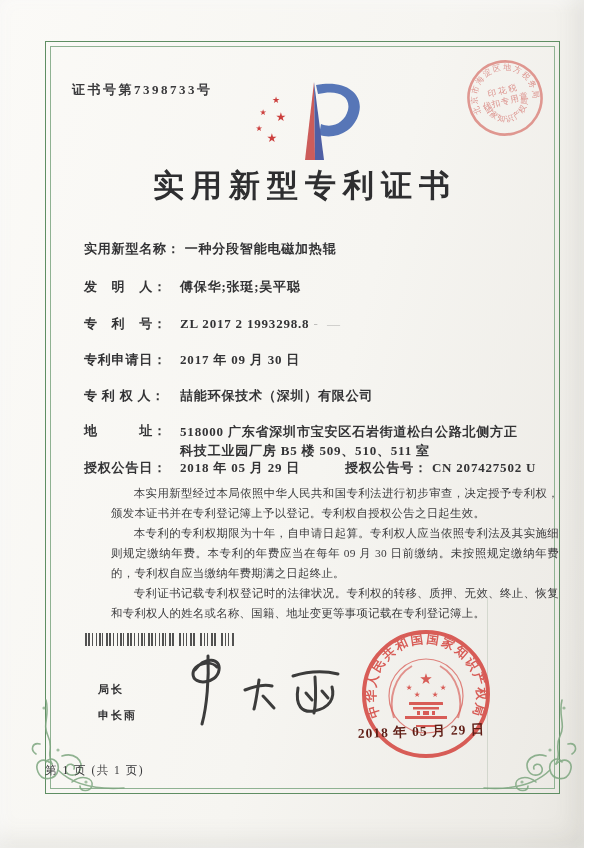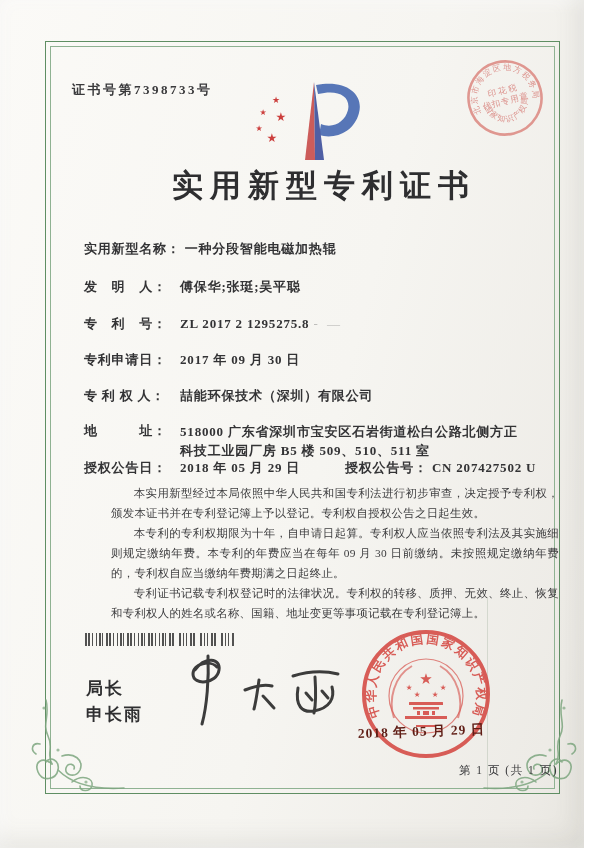--- a/index.html
+++ b/index.html
@@ -8,38 +8,38 @@
     background:linear-gradient(105deg,#fbfaf7 0%,#f6f5f1 55%,#edebe6 92%,#e7e5df 100%);
     box-shadow:inset -8px -10px 22px rgba(100,98,90,.10), inset 4px 4px 14px rgba(255,255,255,.6);}
   .abs{position:absolute;}
   
   .frame-outer{left:45px;top:41px;width:513px;height:751px;border:1.3px solid #5f8e63;}
   .frame-inner{left:4px;top:4px;right:4px;bottom:4px;border:1px solid #8fb292;position:absolute;}
   .crease{left:487px;top:598px;width:1px;height:192px;background:rgba(100,130,100,.20);}
   
   .cert-no{left:72px;top:81px;font-size:13px;color:#3a3a3c;letter-spacing:2.5px;font-weight:bold;}
   .title{left:45px;top:165px;width:513px;text-align:center;font-size:31px;letter-spacing:7px;
-    color:#2e2e30;text-indent:7px;font-weight:bold;padding-left:19px;}
+    color:#2e2e30;text-indent:7px;font-weight:bold;}
   
   .row{left:84px;font-size:13px;color:#333335;letter-spacing:.8px;white-space:nowrap;}
   .row .lbl{font-weight:bold;display:inline-block;min-width:92px;}
   .row .val{font-weight:bold;}
   .val-pre{white-space:pre-line;display:inline-block;vertical-align:top;line-height:19px;}
   .artifact{opacity:.30;font-weight:normal;letter-spacing:3px;}
   .grant-right{left:345px;top:459px;font-size:13px;color:#333335;letter-spacing:.8px;font-weight:bold;}
   
   .body-text{left:84px;top:483px;width:448px;font-size:11.4px;line-height:20px;
     color:#3c3c3e;text-align:justify;letter-spacing:.3px;margin-left:27px;}
   .body-text p{margin:0;text-indent:2em;}
   
   .barcode{left:85px;top:633px;width:150px;height:13px;opacity:.82;
     background:repeating-linear-gradient(90deg,#2e2e2e 0 1.5px,transparent 1.5px 3px,#2e2e2e 3px 5px,transparent 5px 6.5px,#2e2e2e 6.5px 7.5px,transparent 7.5px 10.5px);}
   
-  .signoff{left:86px;top:676px;font-size:17px;color:#2f2f31;line-height:26px;font-weight:bold;letter-spacing:2px;}
-  .footer{left:45px;top:763px;width:513px;text-align:right;font-size:11.5px;color:#3a3a3c;letter-spacing:1.5px;}
+  .signoff{left:98px;top:676px;font-size:11px;color:#2f2f31;line-height:26px;font-weight:bold;letter-spacing:2px;}
+  .footer{left:45px;top:763px;width:513px;text-align:left;font-size:11.5px;color:#3a3a3c;letter-spacing:1.5px;}
   svg{display:block;}
   .seal-date{font-family:"Liberation Serif","DejaVu Serif",serif;}
 </style>
 </head>
 <body>
 
 <div class="paper">
 
   <div class="abs frame-outer">
     <div class="frame-inner"></div>
@@ -116,21 +116,21 @@
   <div class="abs row" style="top:240px;">
     <span class="lbl">实用新型名称：</span>
     <span class="val">一种分段智能电磁加热辊</span>
   </div>
   <div class="abs row" style="top:278px;">
     <span class="lbl">发　明　人：</span>
     <span class="val">傅保华;张珽;吴平聪</span>
   </div>
   <div class="abs row" style="top:315px;">
     <span class="lbl">专　利　号：</span>
-    <span class="val">ZL 2017 2 1295275.8</span>
+    <span class="val">ZL 2017 2 1993298.8</span>
     <span class="artifact">- —</span>
   </div>
   <div class="abs row" style="top:351px;">
     <span class="lbl">专利申请日：</span>
     <span class="val">2017 年 09 月 30 日</span>
   </div>
   <div class="abs row" style="top:387px;">
     <span class="lbl">专 利 权 人：</span>
     <span class="val">喆能环保技术（深圳）有限公司</span>
   </div>

